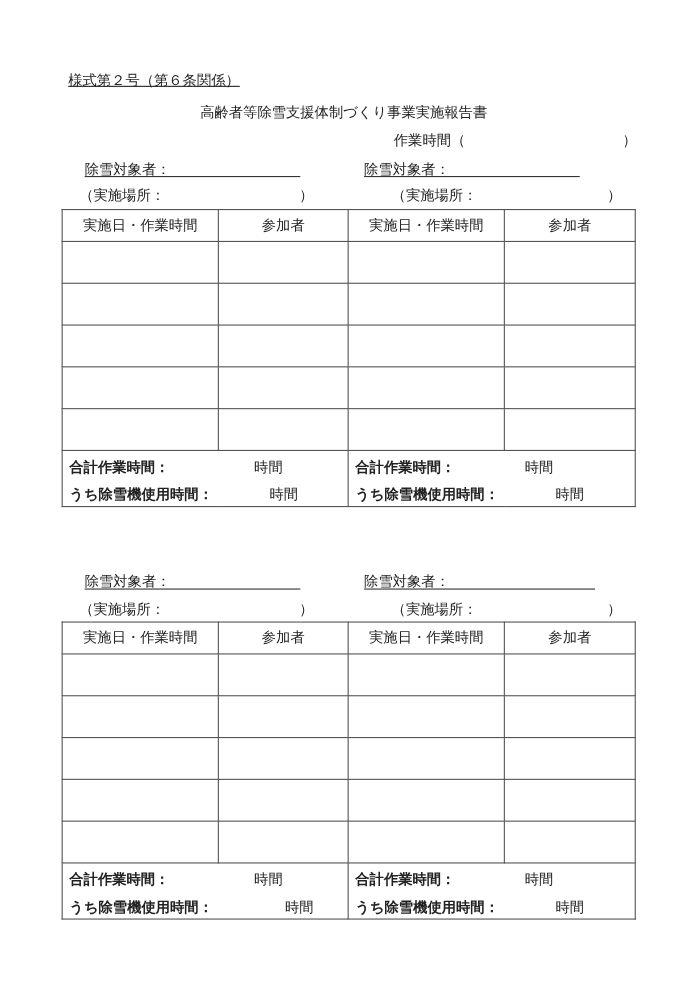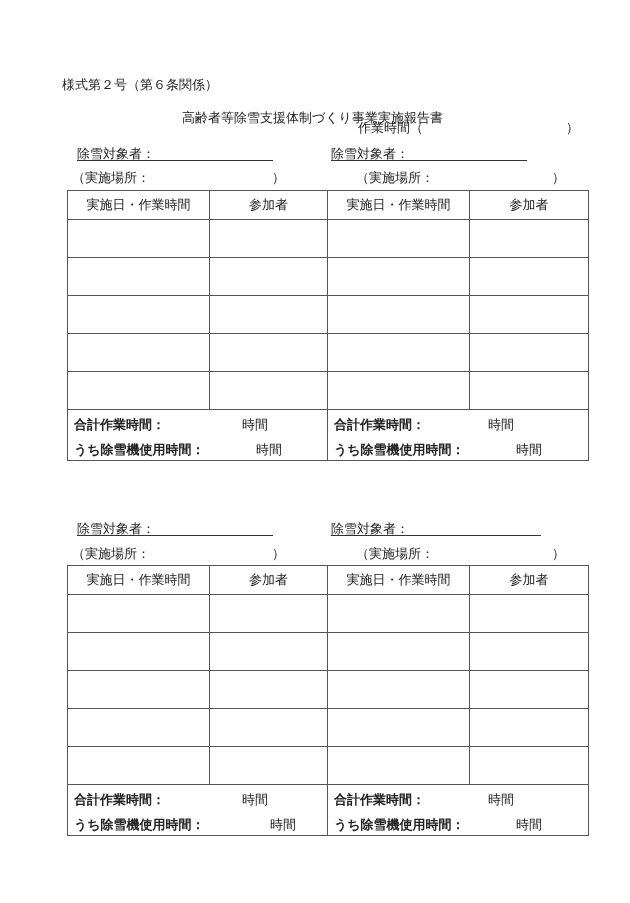--- a/index.html
+++ b/index.html
@@ -1,32 +1,32 @@
 <!DOCTYPE html>
 <html><head>
 <meta charset="utf-8">
 <style>
   html, body { margin:0; padding:0; background:#fff; }
   body { width:630px; height:903px; position:relative; overflow:hidden;
          font-family:"DejaVu Serif","Liberation Serif",serif; color:#222; font-size:13px; }
   .abs { position:absolute; white-space:nowrap; }
   .ul { border-bottom:1px solid #333; }
-  table.rep { position:absolute; left:56px; width:521px; border-collapse:collapse; table-layout:fixed;margin-left:11px; }
+  table.rep { position:absolute; left:56px; width:521px; border-collapse:collapse; table-layout:fixed; }
   table.rep td, table.rep th { border:1px solid #555; padding:0; font-weight:normal; font-size:13px; }
   table.rep th { height:28px; text-align:center; }
   table.rep td.cell { height:37px; }
   .tot { height:50px; vertical-align:top; position:relative; }
   .tot .ln { position:absolute; left:6px;font-weight:bold; }
   .tot .hr { position:absolute; }
 </style>
 </head>
 <body>
 
-<div class="abs" style="left:62px;top:76px;">様式第２号（第６条関係）</div>
-<div class="abs" style="left:182px;top:109px;">高齢者等除雪支援体制づくり事業実施報告書</div>
+<div class="abs" style="left:62px;top:64px;text-decoration:underline;">様式第２号（第６条関係）</div>
+<div class="abs" style="left:182px;top:93px;">高齢者等除雪支援体制づくり事業実施報告書</div>
 <div class="abs" style="left:358px;top:119px;">作業時間（</div>
 <div class="abs" style="left:566px;top:119px;">）</div>
 <div class="abs" style="left:440px;top:119px;width:120px;height:16px;"></div>
 
 <div class="abs ul" style="left:77px;top:145px;width:196px;height:15px;"><span>除雪対象者：</span></div>
 <div class="abs ul" style="left:331px;top:145px;width:196px;height:15px;"><span>除雪対象者：</span></div>
 <div class="abs" style="left:72px;top:169px;">（実施場所：</div>
 <div class="abs" style="left:272px;top:169px;">）</div>
 <div class="abs" style="left:356px;top:169px;">（実施場所：</div>
 <div class="abs" style="left:552px;top:169px;">）</div>

